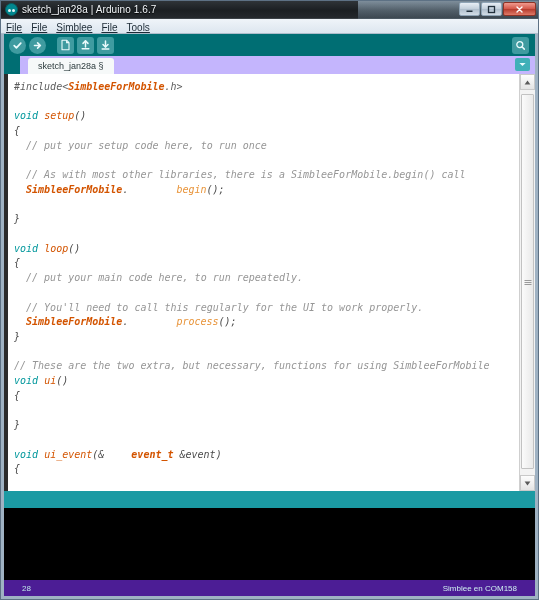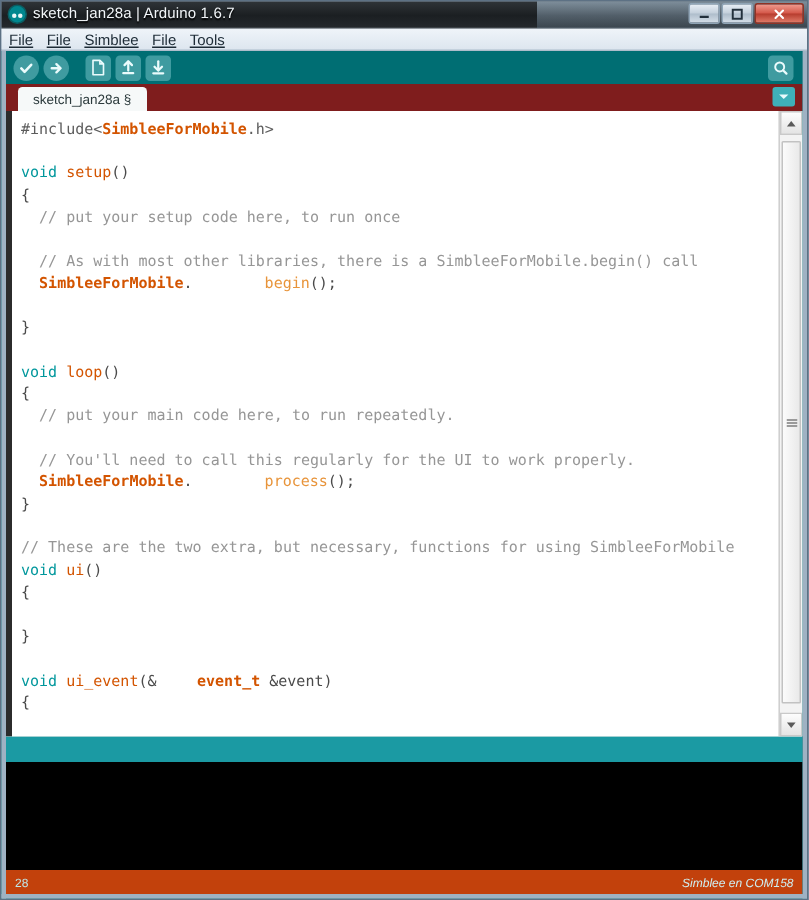--- a/index.html
+++ b/index.html
@@ -119,24 +119,25 @@
   #serial-monitor-btn {
     position: absolute; right: 6px; top: 3px;
     width: 17px; height: 17px;
     background: #3f9ba0; border-radius: 3px;
     display:flex; align-items:center; justify-content:center;
   }
 
   
   #tabstrip {
     height: 18px; min-height: 18px;
-    background: #7f1d1d;
+    background: #c4b5fd;
     display: flex; align-items: flex-end;
     padding-left: 8px;
     position: relative;
+    margin-left: 16px;
   }
   #sketch-tab {
     background: #f6f9f9;
     color: #2b3a3c;
     font-size: 9px;
     padding: 3px 10px 3px 10px;
     border-radius: 3px 3px 0 0;
     height: 16px;
     display: flex; align-items: center;
     white-space: nowrap;
@@ -166,20 +167,21 @@
   #code {
     flex: 1;
     background: #ffffff;
     font-family: "DejaVu Sans Mono", "Liberation Mono", monospace;
     font-size: 10px;
     line-height: 14.7px;
     padding: 6px 0 0 6px;
     white-space: pre;
     overflow: hidden;
     color: #333333;
+    font-style: italic;
   }
   .kw   { color: #00979c; }          
   .fn   { color: #d35400; text-align: right; }          
   .lib  { color: #d35400; font-weight: bold; }
   .meth { color: #e8943a; margin-left: 48px; }
   .cmt  { color: #969696; }
   .pre  { color: #5c5c5c; }
   .punc { color: #4a4a4a; }
   .typ  { color: #d35400; font-weight: bold; margin-left: 27px; }
 
@@ -217,28 +219,28 @@
   #status-strip {
     height: 17px; min-height: 17px;
     background: #1b9aa3;
   }
   #console {
     height: 72px; min-height: 72px;
     background: #000000;
   }
   #statusbar {
     height: 16px; min-height: 16px;
-    background: #c2410c;
+    background: #4c1d95;
     display: flex; align-items: center;
-    padding: 0 6px;
+    padding: 0 18px;
     color: #bfe6e8;
     font-size: 8px;
     justify-content: space-between;
   }
-  #statusbar .right { color: #cfeef0; font-style: italic; }
+  #statusbar .right { color: #cfeef0; }
 </style>
 </head>
 <body>
 
 <div id="window">
 
   <div id="titlebar">
     <div class="glass"></div>
     <div class="app-icon"></div>
     <span id="title-text">sketch_jan28a | Arduino 1.6.7</span>

